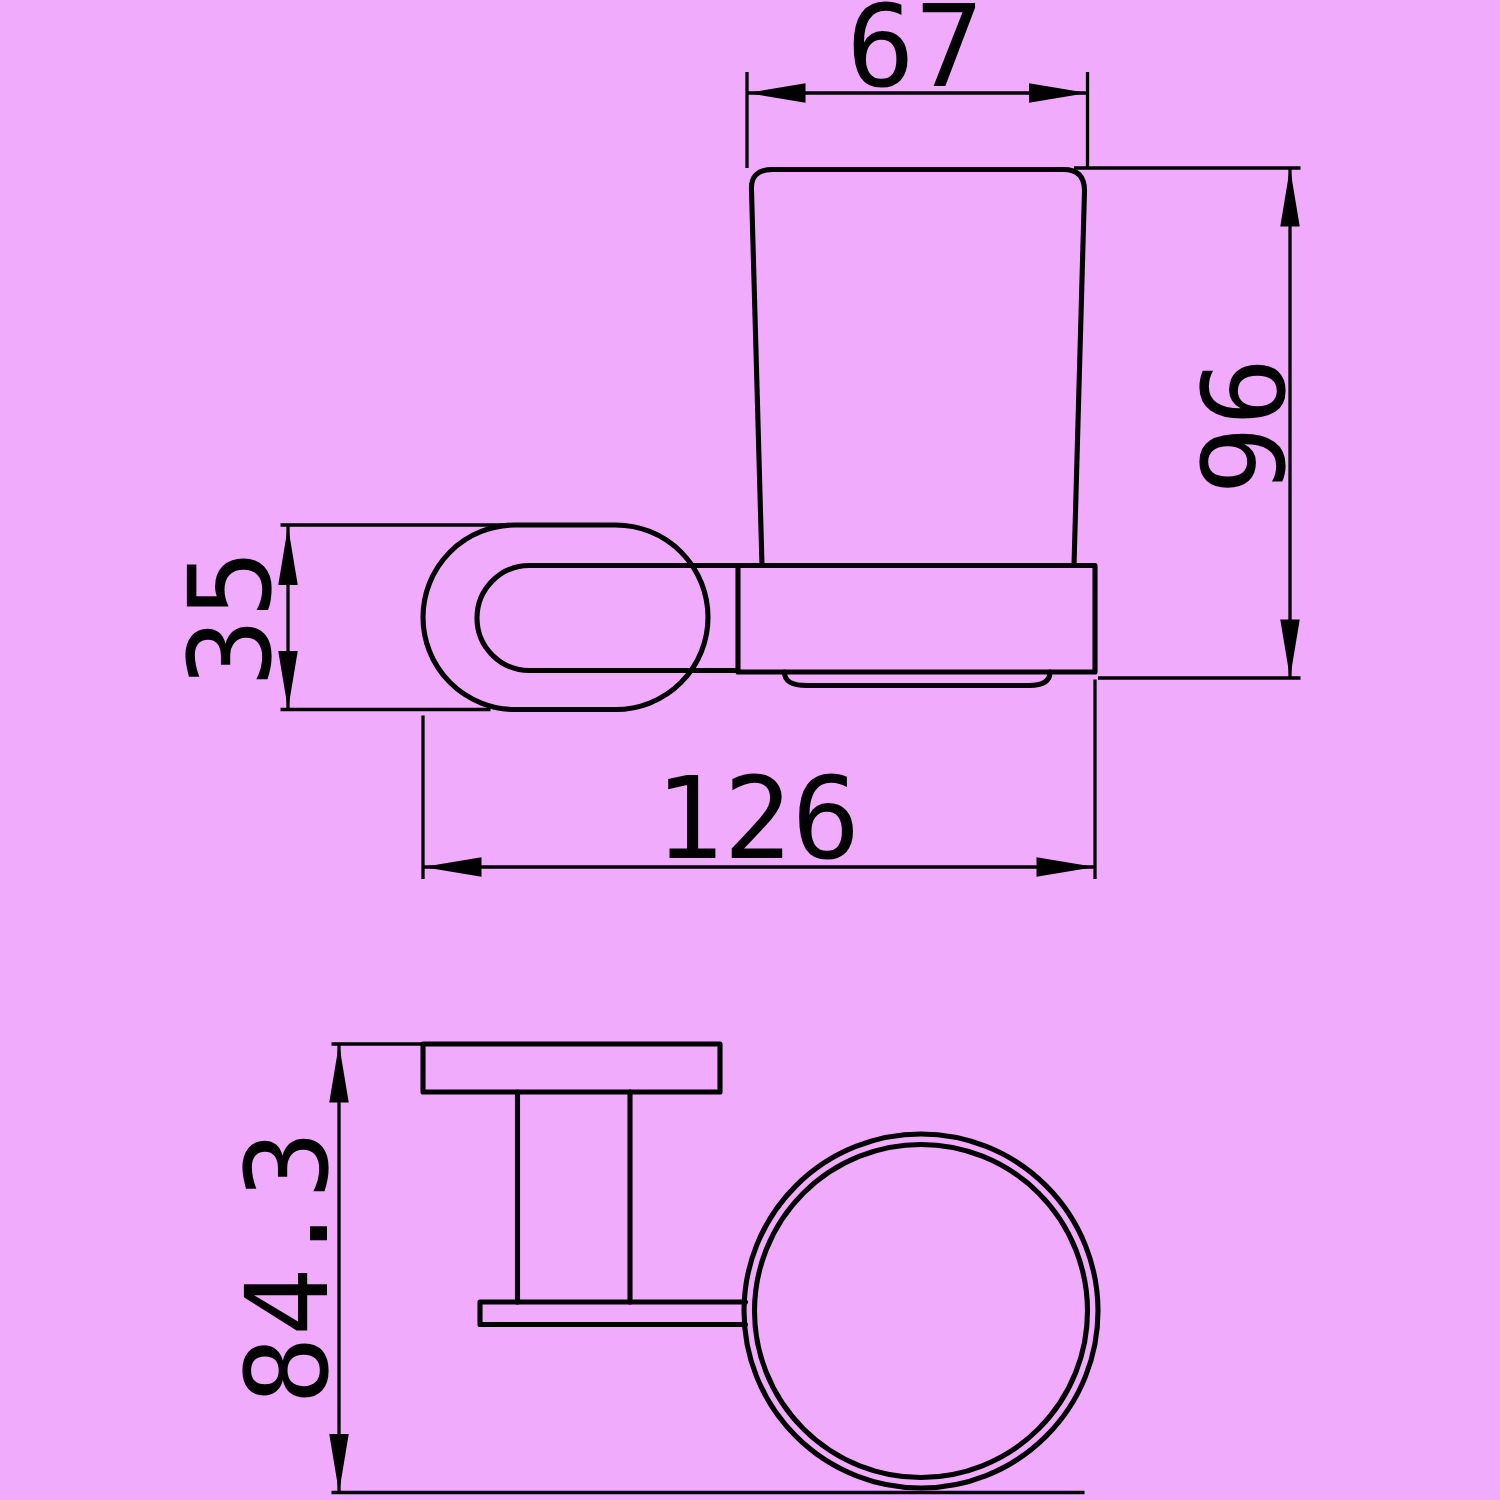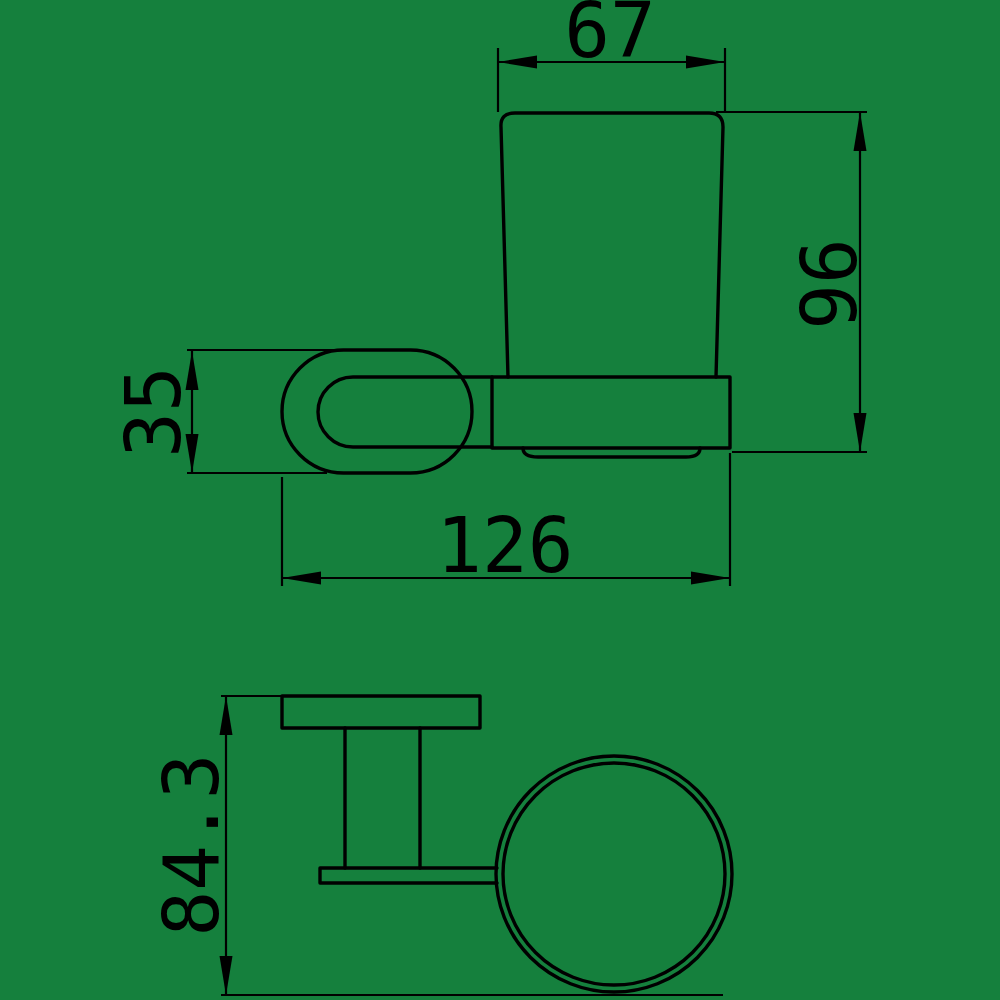--- a/index.html
+++ b/index.html
@@ -4,21 +4,21 @@
 <style>
   html, body {
     margin: 0;
     padding: 0;
     background: #ffffff;
   }
   .canvas {
     position: relative;
     width: 1000px;
     height: 1000px;
-    background: #15803d;
+    background: #f0abfc;
     overflow: hidden;
   }
   svg {
     display: block;
   }
   .obj {
     fill: none;
     stroke: #000000;
     stroke-width: 3.4;
     stroke-linecap: round;

